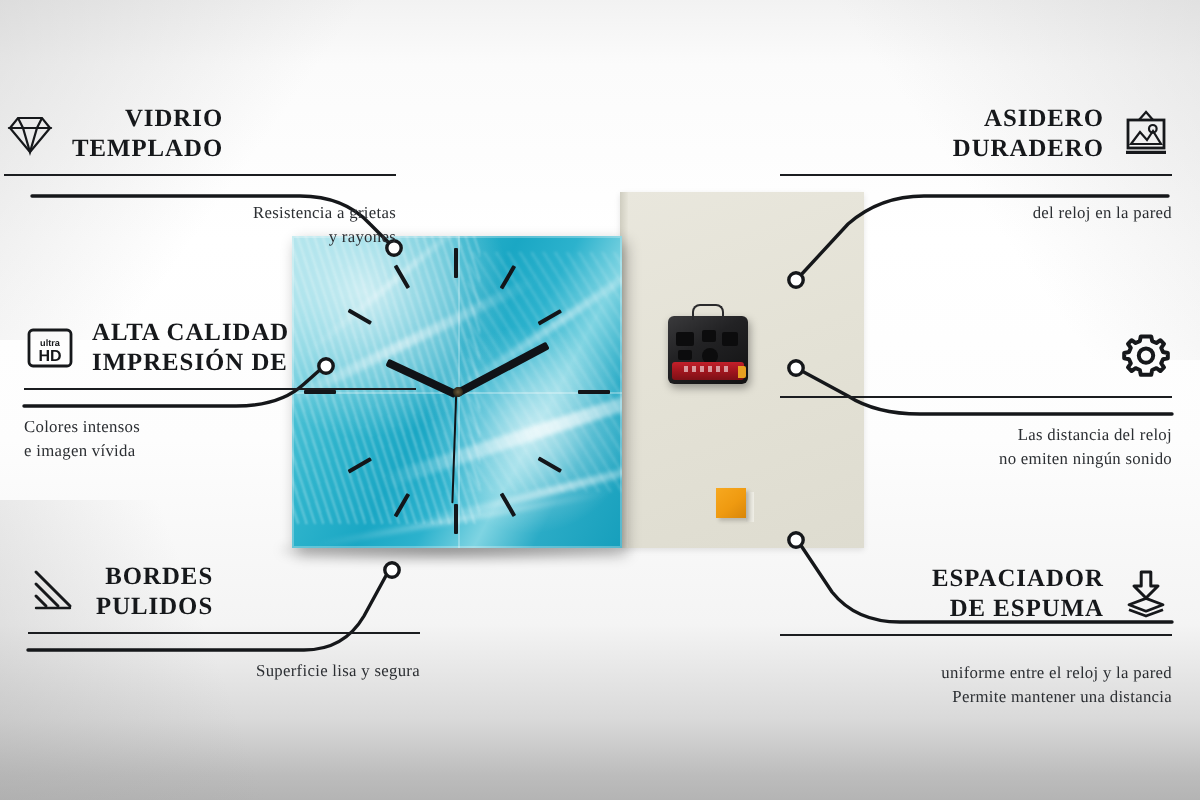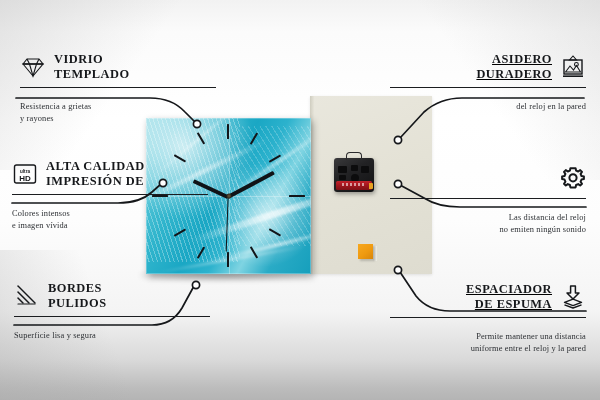--- a/index.html
+++ b/index.html
@@ -170,21 +170,21 @@
 
   
   .callout { position: absolute; width: 196px; }
   .callout.left { text-align: left; }
   .callout.right { text-align: right; }
 
   .callout-head {
     display: flex; align-items: center; gap: 8px;
     min-height: 34px;
   }
-  .callout.right .callout-head { flex-direction: row-reverse; text-decoration: underline; }
+  .callout.right .callout-head { flex-direction: row-reverse; }
 
   .callout-title {
     font-size: 12.4px;
     letter-spacing: 0.5px;
     line-height: 1.22;
     color: #16181b;
     font-weight: bold;
     text-transform: uppercase;
     font-family: "Liberation Serif", serif;
   }
@@ -282,21 +282,21 @@
     <g fill="#ffffff" stroke="#15171a" stroke-width="1.7">
       <circle cx="197" cy="124" r="3.6"></circle>
       <circle cx="163" cy="183" r="3.6"></circle>
       <circle cx="196" cy="285" r="3.6"></circle>
       <circle cx="398" cy="140" r="3.6"></circle>
       <circle cx="398" cy="184" r="3.6"></circle>
       <circle cx="398" cy="270" r="3.6"></circle>
     </g>
   </svg>
 
-  <div class="callout left" style="left:20px; top:50px;">
+  <div class="callout left" style="left:2px; top:50px;text-align:right;">
     <div class="callout-head">
       <span class="ico">
         <svg viewBox="0 0 26 26">
           <g fill="none" stroke="#16181b" stroke-width="1.1">
             <path d="M3,10 L13,22 L23,10 Z"></path>
             <path d="M3,10 L7,5 L19,5 L23,10 Z"></path>
             <path d="M7,5 L9.5,10 L13,22 L16.5,10 L19,5"></path>
             <path d="M3,10 L23,10"></path>
           </g>
         </svg>
@@ -331,21 +331,21 @@
         </div>
       </div>
     </div>
     <div class="rule"></div>
     <div class="callout-sub">
       <div>Colores intensos</div>
       <div>e imagen vívida</div>
     </div>
   </div>
 
-  <div class="callout left" style="left:14px; top:279px;">
+  <div class="callout left" style="left:14px; top:279px;text-align:right;">
     <div class="callout-head">
       <span class="ico">
         <svg viewBox="0 0 26 26">
           <g stroke="#16181b" stroke-width="1.5" stroke-linecap="round">
             <path d="M4,3 L21,20"></path>
             <path d="M4,9 L15,20"></path>
             <path d="M4,15 L9,20"></path>
             <path d="M4,21 L21,21" stroke-width="1.2"></path>
           </g>
         </svg>
@@ -420,18 +420,18 @@
       </span>
       <div>
         <div class="callout-title">
           <div>ESPACIADOR</div>
           <div>DE ESPUMA</div>
         </div>
       </div>
     </div>
     <div class="rule"></div>
     <div class="callout-sub">
+      <div>uniforme entre el reloj y la pared</div>
       <div>Permite mantener una distancia</div>
-      <div>uniforme entre el reloj y la pared</div>
     </div>
   </div>
 
 </div>
 
 </body></html>

